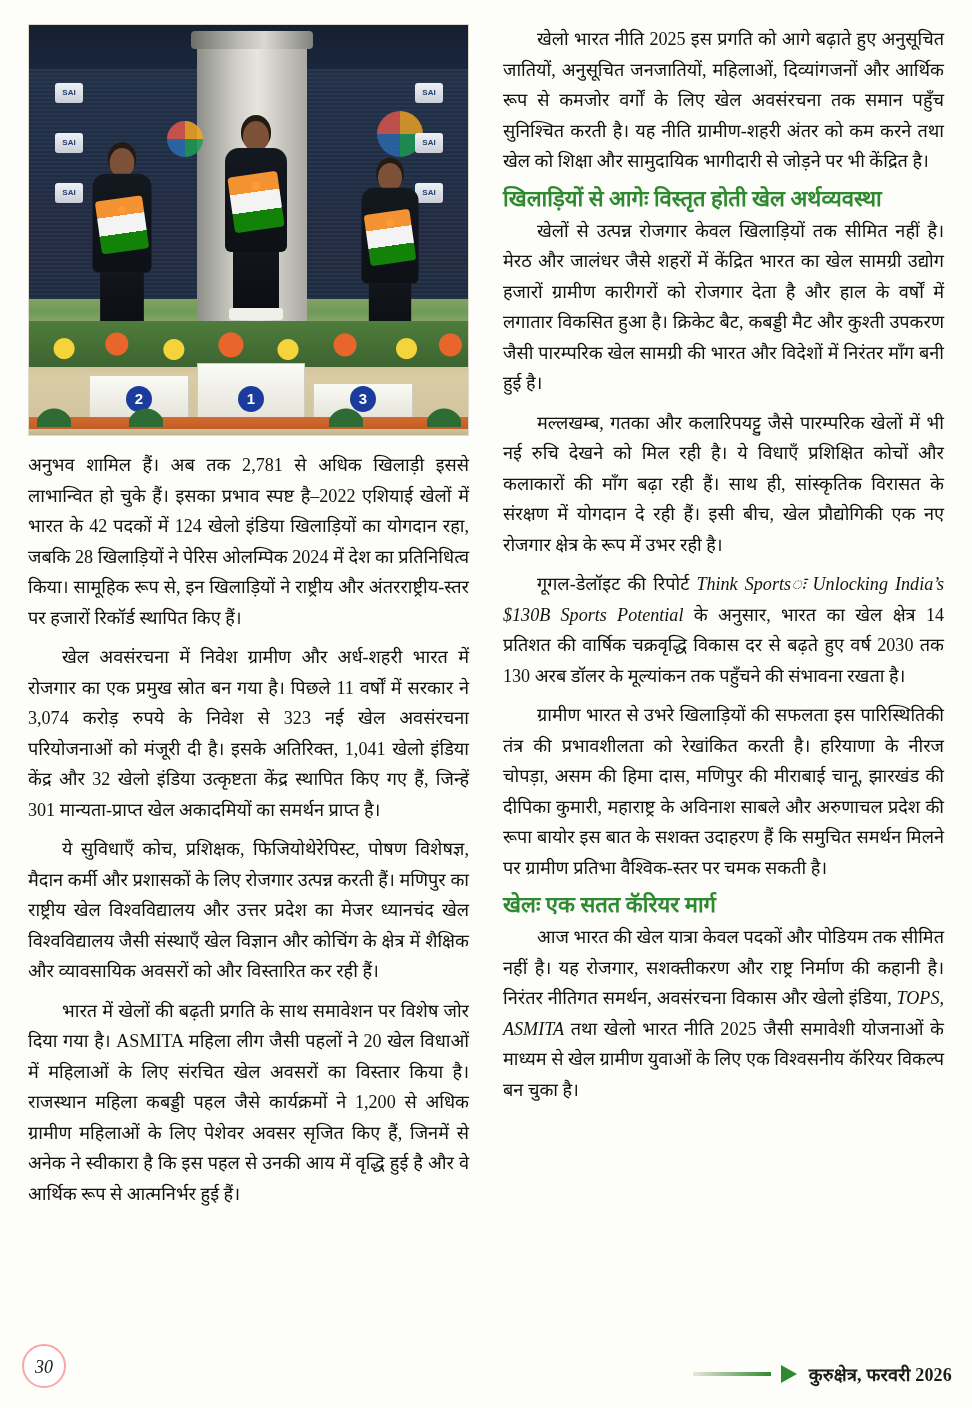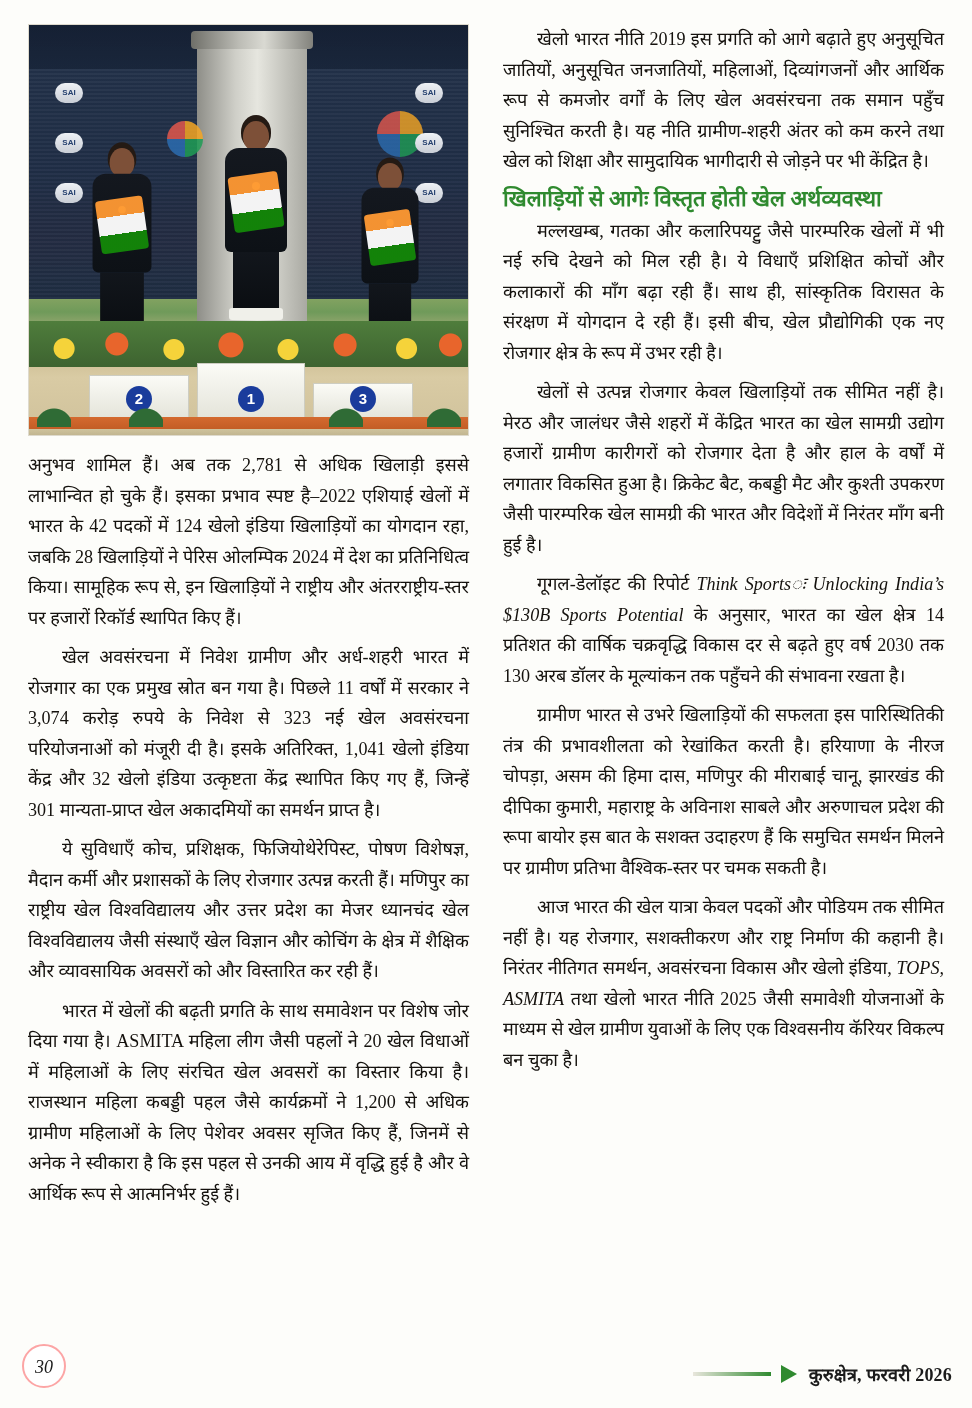--- a/index.html
+++ b/index.html
@@ -85,21 +85,21 @@
       repeating-linear-gradient(180deg, rgba(255,255,255,0.035) 0 2px, rgba(0,0,0,0.03) 2px 4px),
       linear-gradient(180deg,#23324a,#1a2740);
     opacity: .96;
   }
   .logo-col { position:absolute; width:30px; }
   .logo-col.l { left: 26px; top: 58px; }
   .logo-col.r { left: 386px; top: 58px; }
   .logo-badge {
     width: 28px; height: 20px; margin-bottom: 30px;
     background: linear-gradient(180deg,#eef1f5,#c9ced6);
-    border-radius: 10px;
+    border-radius: 3px;
     font-size: 8px; color:#25406e; text-align:center; line-height:20px;
     font-weight: bold;
   }
   .khelo-ring {
     position:absolute; left:138px; top:96px; width:36px; height:36px;
     border-radius:50%;
     background: conic-gradient(#f5a623 0 25%, #1f9d55 25% 50%, #2b6cb0 50% 75%, #e2574c 75% 100%);
     opacity:.85;
   }
   .khelo-ring2 {
@@ -342,32 +342,33 @@
 
       <p class="body-text">खेल अवसंरचना में निवेश ग्रामीण और अर्ध-शहरी भारत में रोजगार का एक प्रमुख स्रोत बन गया है। पिछले 11 वर्षों में सरकार ने 3,074 करोड़ रुपये के निवेश से 323 नई खेल अवसंरचना परियोजनाओं को मंजूरी दी है। इसके अतिरिक्त, 1,041 खेलो इंडिया केंद्र और 32 खेलो इंडिया उत्कृष्टता केंद्र स्थापित किए गए हैं, जिन्हें 301 मान्यता-प्राप्त खेल अकादमियों का समर्थन प्राप्त है।</p>
       <p class="body-text">ये सुविधाएँ कोच, प्रशिक्षक, फिजियोथेरेपिस्ट, पोषण विशेषज्ञ, मैदान कर्मी और प्रशासकों के लिए रोजगार उत्पन्न करती हैं। मणिपुर का राष्ट्रीय खेल विश्वविद्यालय और उत्तर प्रदेश का मेजर ध्यानचंद खेल विश्वविद्यालय जैसी संस्थाएँ खेल विज्ञान और कोचिंग के क्षेत्र में शैक्षिक और व्यावसायिक अवसरों को और विस्तारित कर रही हैं।</p>
 
 
       <p class="body-text">भारत में खेलों की बढ़ती प्रगति के साथ समावेशन पर विशेष जोर दिया गया है। ASMITA महिला लीग जैसी पहलों ने 20 खेल विधाओं में महिलाओं के लिए संरचित खेल अवसरों का विस्तार किया है। राजस्थान महिला कबड्डी पहल जैसे कार्यक्रमों ने 1,200 से अधिक ग्रामीण महिलाओं के लिए पेशेवर अवसर सृजित किए हैं, जिनमें से अनेक ने स्वीकारा है कि इस पहल से उनकी आय में वृद्धि हुई है और वे आर्थिक रूप से आत्मनिर्भर हुई हैं।</p>
     </div>
 
     <div class="col">
 
-      <p class="body-text">खेलो भारत नीति 2019 इस प्रगति को आगे बढ़ाते हुए अनुसूचित जातियों, अनुसूचित जनजातियों, महिलाओं, दिव्यांगजनों और आर्थिक रूप से कमजोर वर्गों के लिए खेल अवसंरचना तक समान पहुँच सुनिश्चित करती है। यह नीति ग्रामीण-शहरी अंतर को कम करने तथा खेल को शिक्षा और सामुदायिक भागीदारी से जोड़ने पर भी केंद्रित है।</p>
+      <p class="body-text">खेलो भारत नीति 2025 इस प्रगति को आगे बढ़ाते हुए अनुसूचित जातियों, अनुसूचित जनजातियों, महिलाओं, दिव्यांगजनों और आर्थिक रूप से कमजोर वर्गों के लिए खेल अवसंरचना तक समान पहुँच सुनिश्चित करती है। यह नीति ग्रामीण-शहरी अंतर को कम करने तथा खेल को शिक्षा और सामुदायिक भागीदारी से जोड़ने पर भी केंद्रित है।</p>
 
       <h2 class="sub-head">खिलाड़ियों से आगेः विस्तृत होती खेल अर्थव्यवस्था</h2>
 
+      <p class="body-text">खेलों से उत्पन्न रोजगार केवल खिलाड़ियों तक सीमित नहीं है। मेरठ और जालंधर जैसे शहरों में केंद्रित भारत का खेल सामग्री उद्योग हजारों ग्रामीण कारीगरों को रोजगार देता है और हाल के वर्षों में लगातार विकसित हुआ है। क्रिकेट बैट, कबड्डी मैट और कुश्ती उपकरण जैसी पारम्परिक खेल सामग्री की भारत और विदेशों में निरंतर माँग बनी हुई है।</p>
       <p class="body-text">मल्लखम्ब, गतका और कलारिपयट्टु जैसे पारम्परिक खेलों में भी नई रुचि देखने को मिल रही है। ये विधाएँ प्रशिक्षित कोचों और कलाकारों की माँग बढ़ा रही हैं। साथ ही, सांस्कृतिक विरासत के संरक्षण में योगदान दे रही हैं। इसी बीच, खेल प्रौद्योगिकी एक नए रोजगार क्षेत्र के रूप में उभर रही है।</p>
-      <p class="body-text">खेलों से उत्पन्न रोजगार केवल खिलाड़ियों तक सीमित नहीं है। मेरठ और जालंधर जैसे शहरों में केंद्रित भारत का खेल सामग्री उद्योग हजारों ग्रामीण कारीगरों को रोजगार देता है और हाल के वर्षों में लगातार विकसित हुआ है। क्रिकेट बैट, कबड्डी मैट और कुश्ती उपकरण जैसी पारम्परिक खेल सामग्री की भारत और विदेशों में निरंतर माँग बनी हुई है।</p>
 
       <p class="body-text"><span>गूगल-डेलॉइट की रिपोर्ट </span><span class="it">Think Sportsः Unlocking India’s $130B Sports Potential</span><span> के अनुसार, भारत का खेल क्षेत्र 14 प्रतिशत की वार्षिक चक्रवृद्धि विकास दर से बढ़ते हुए वर्ष 2030 तक 130 अरब डॉलर के मूल्यांकन तक पहुँचने की संभावना रखता है।</span></p>
 
 
       <p class="body-text">ग्रामीण भारत से उभरे खिलाड़ियों की सफलता इस पारिस्थितिकी तंत्र की प्रभावशीलता को रेखांकित करती है। हरियाणा के नीरज चोपड़ा, असम की हिमा दास, मणिपुर की मीराबाई चानू, झारखंड की दीपिका कुमारी, महाराष्ट्र के अविनाश साबले और अरुणाचल प्रदेश की रूपा बायोर इस बात के सशक्त उदाहरण हैं कि समुचित समर्थन मिलने पर ग्रामीण प्रतिभा वैश्विक-स्तर पर चमक सकती है।</p>
 
+      <h2 class="sub-head">खेलः एक सतत कॅरियर मार्ग</h2>
 
       <p class="body-text"><span>आज भारत की खेल यात्रा केवल पदकों और पोडियम तक सीमित नहीं है। यह रोजगार, सशक्तीकरण और राष्ट्र निर्माण की कहानी है। निरंतर नीतिगत समर्थन, अवसंरचना विकास और खेलो इंडिया, </span><span class="it">TOPS, ASMITA</span><span> तथा खेलो भारत नीति 2025 जैसी समावेशी योजनाओं के माध्यम से खेल ग्रामीण युवाओं के लिए एक विश्वसनीय कॅरियर विकल्प बन चुका है।</span></p>
 
     </div>
   </div>
 
   <div class="page-num">30</div>
 
   <div class="footer-right">
     <div class="footer-rule"></div>

